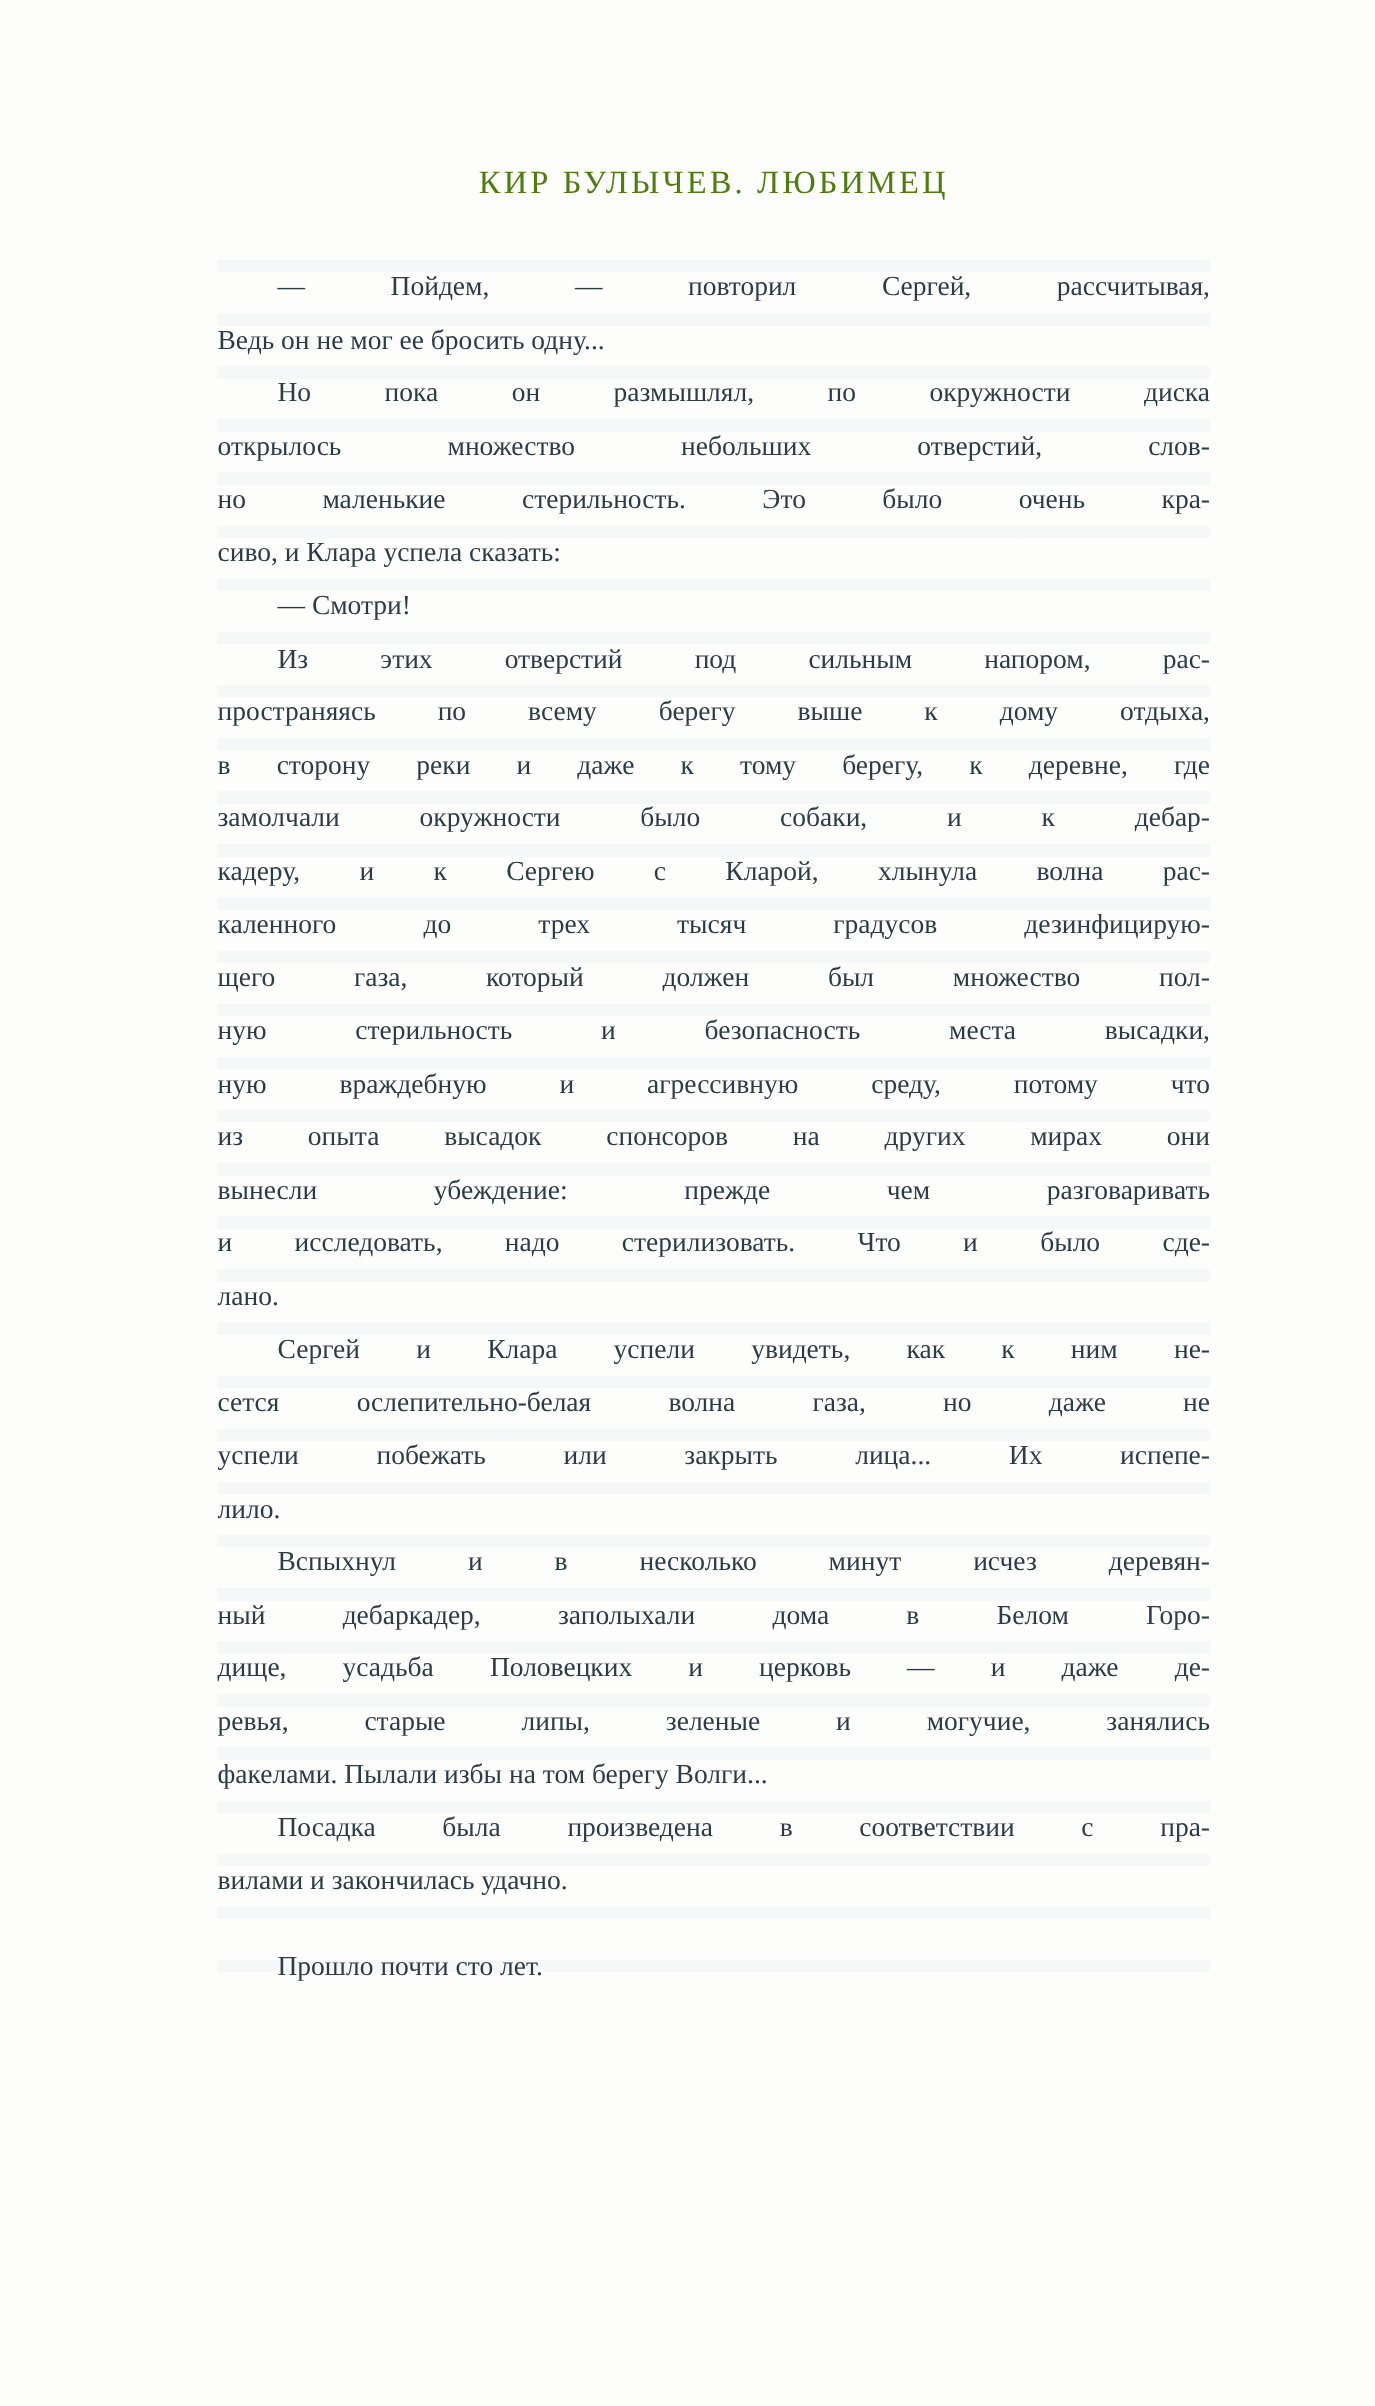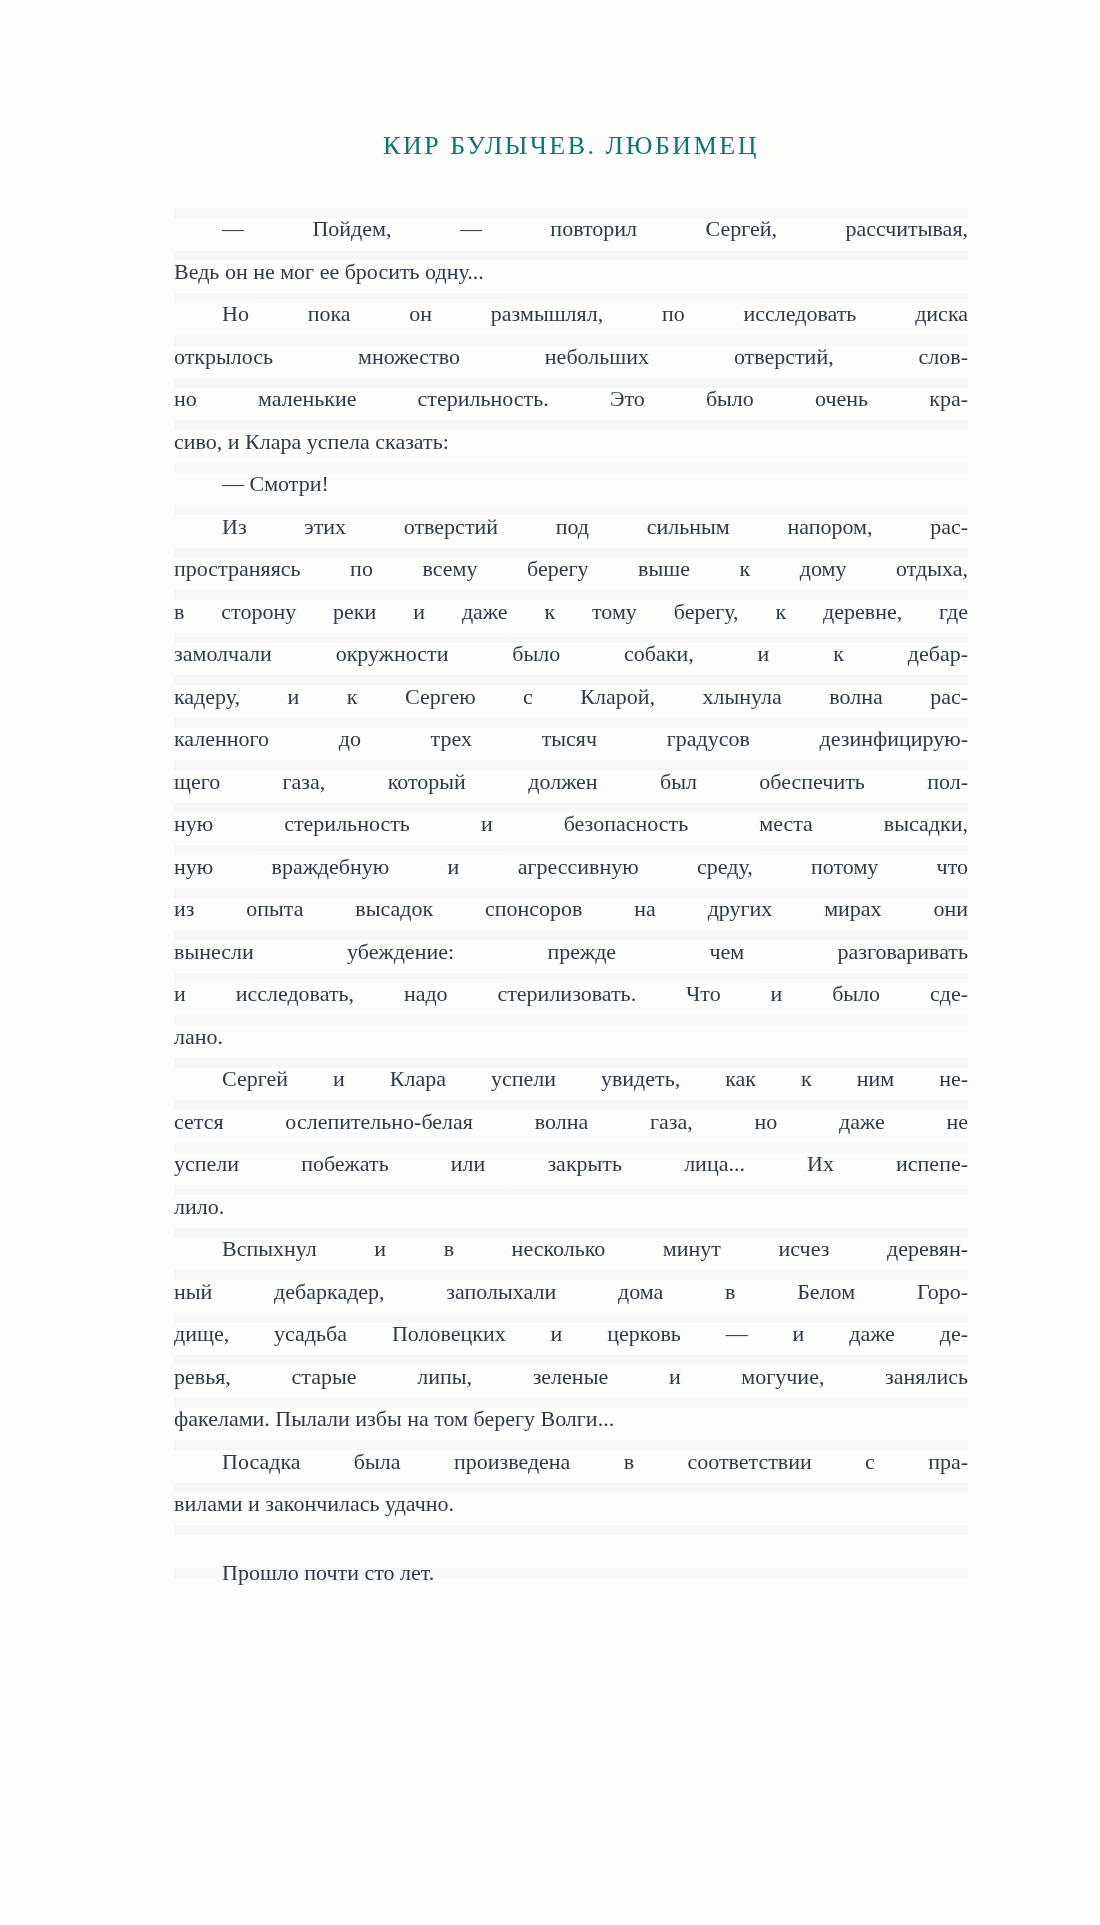--- a/index.html
+++ b/index.html
@@ -57,43 +57,43 @@
     text-align-last: left;
   }
   .line.first {
     text-indent: 48px;
   }
 </style>
 </head>
 <body>
 
 <div class="page" style="background: rgb(253, 253, 252);">
-  <div class="running-header" style="color: #0f766e;">КИР БУЛЫЧЕВ. ЛЮБИМЕЦ</div>
+  <div class="running-header" style="color: #4d7c0f;">КИР БУЛЫЧЕВ. ЛЮБИМЕЦ</div>
   <div class="text-block" id="text-block" style="color: rgb(45, 59, 71);">
       <div class="paragraph">
         <div class="line first">— Пойдем, — повторил Сергей, рассчитывая,</div>
         <div class="line last">Ведь он не мог ее бросить одну...</div>
       </div>
       <div class="paragraph">
-        <div class="line first">Но пока он размышлял, по исследовать диска</div>
+        <div class="line first">Но пока он размышлял, по окружности диска</div>
         <div class="line">открылось множество небольших отверстий, слов-</div>
         <div class="line">но маленькие стерильность. Это было очень кра-</div>
         <div class="line last">сиво, и Клара успела сказать:</div>
       </div>
       <div class="paragraph">
         <div class="line first last">— Смотри!</div>
       </div>
       <div class="paragraph">
         <div class="line first">Из этих отверстий под сильным напором, рас-</div>
         <div class="line">пространяясь по всему берегу выше к дому отдыха,</div>
         <div class="line">в сторону реки и даже к тому берегу, к деревне, где</div>
         <div class="line">замолчали окружности было собаки, и к дебар-</div>
         <div class="line">кадеру, и к Сергею с Кларой, хлынула волна рас-</div>
         <div class="line">каленного до трех тысяч градусов дезинфицирую-</div>
-        <div class="line">щего газа, который должен был обеспечить пол-</div>
+        <div class="line">щего газа, который должен был множество пол-</div>
         <div class="line">ную стерильность и безопасность места высадки,</div>
         <div class="line">ную враждебную и агрессивную среду, потому что</div>
         <div class="line">из опыта высадок спонсоров на других мирах они</div>
         <div class="line">вынесли убеждение: прежде чем разговаривать</div>
         <div class="line">и исследовать, надо стерилизовать. Что и было сде-</div>
         <div class="line last">лано.</div>
       </div>
       <div class="paragraph">
         <div class="line first">Сергей и Клара успели увидеть, как к ним не-</div>
         <div class="line">сется ослепительно-белая волна газа, но даже не</div>

